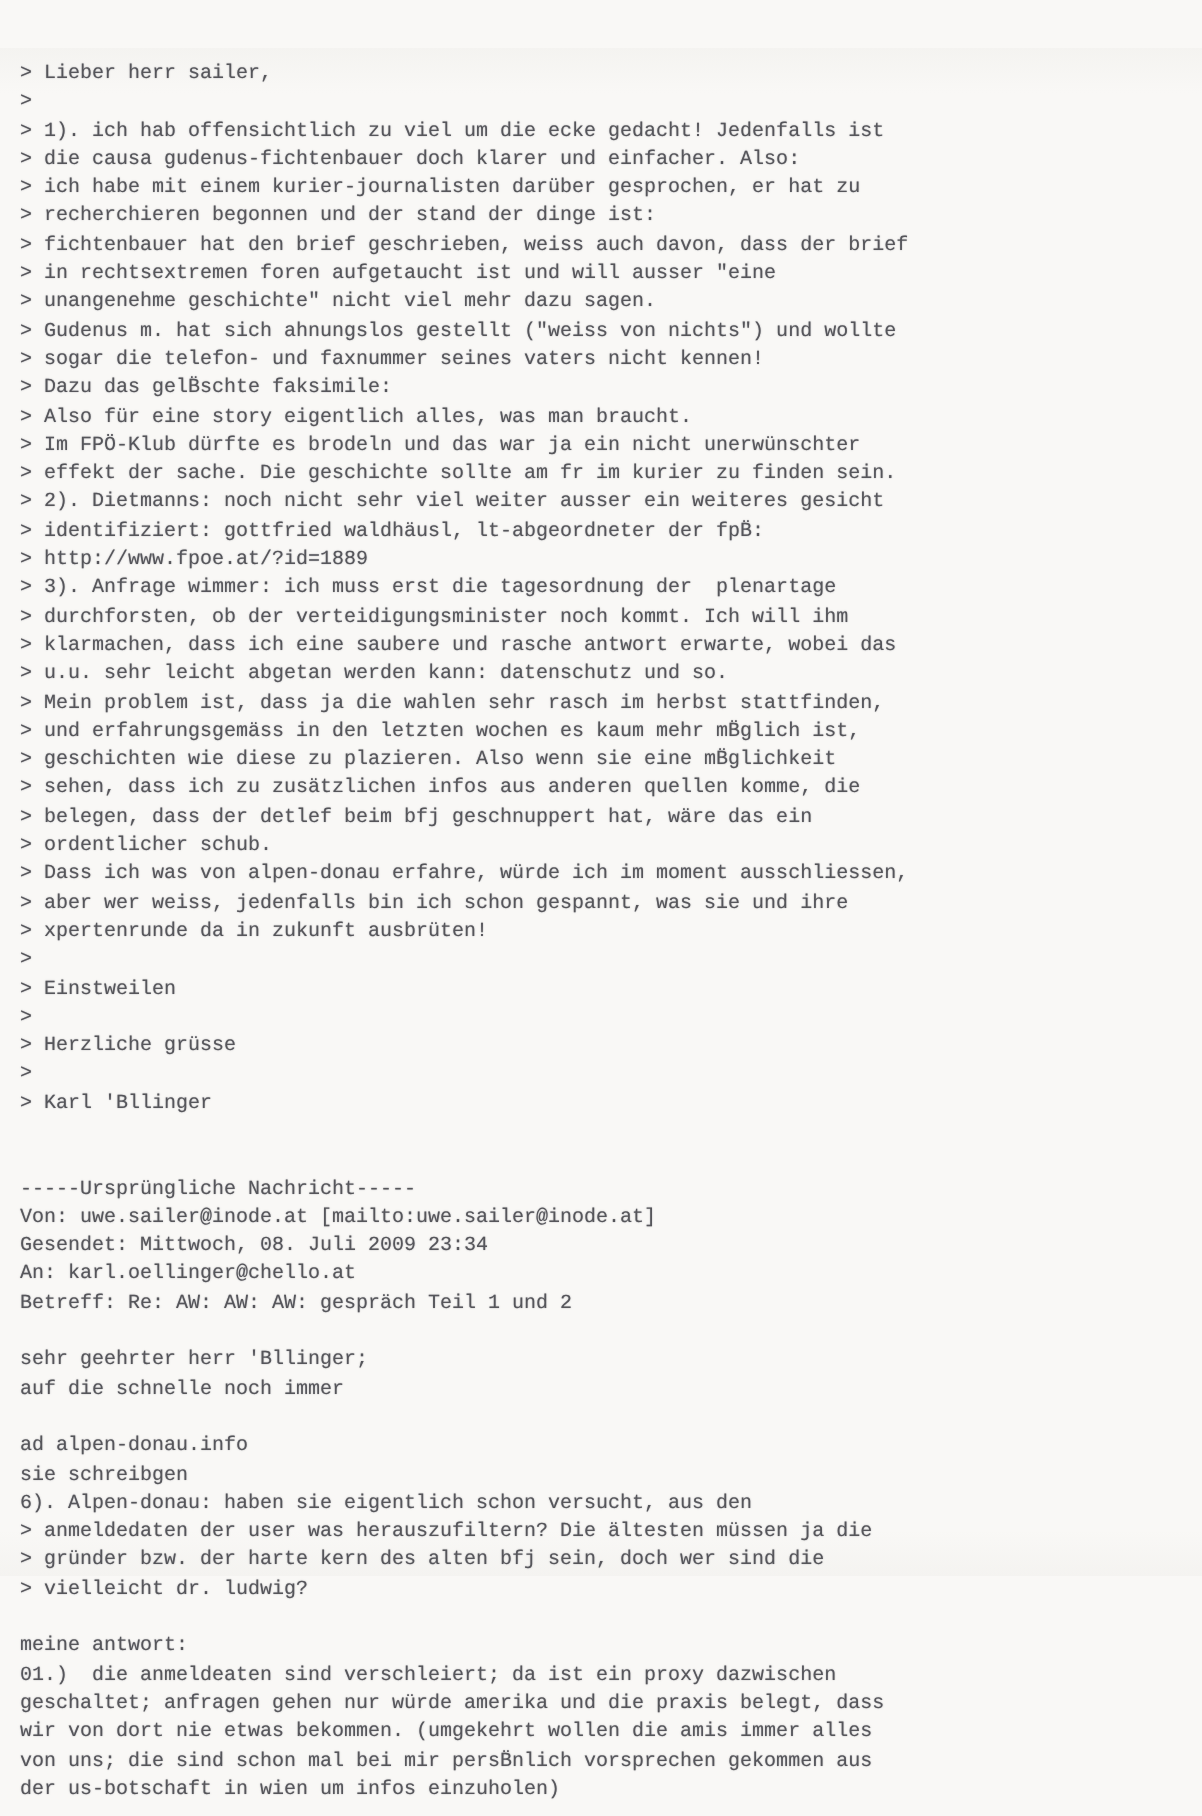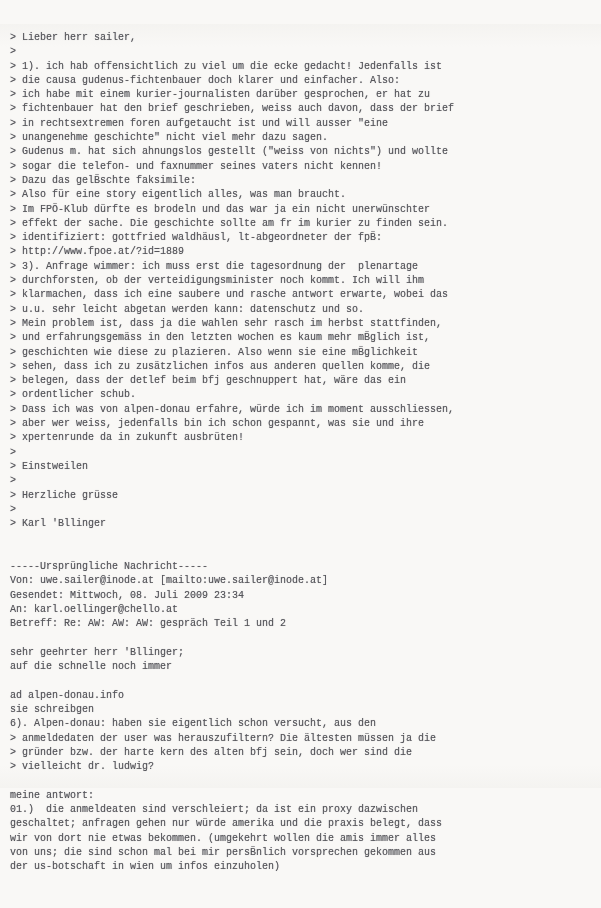--- a/index.html
+++ b/index.html
@@ -36,29 +36,31 @@
 </head>
 <body>
 
 <div class="page">
   <section class="sec">
       <div class="line">&gt; Lieber herr sailer,</div>
       <div class="line">&gt;</div>
       <div class="line">&gt; 1). ich hab offensichtlich zu viel um die ecke gedacht! Jedenfalls ist</div>
       <div class="line">&gt; die causa gudenus-fichtenbauer doch klarer und einfacher. Also:</div>
       <div class="line">&gt; ich habe mit einem kurier-journalisten darüber gesprochen, er hat zu</div>
+      <div class="line">&gt; recherchieren begonnen und der stand der dinge ist:</div>
       <div class="line">&gt; fichtenbauer hat den brief geschrieben, weiss auch davon, dass der brief</div>
       <div class="line">&gt; in rechtsextremen foren aufgetaucht ist und will ausser "eine</div>
       <div class="line">&gt; unangenehme geschichte" nicht viel mehr dazu sagen.</div>
       <div class="line">&gt; Gudenus m. hat sich ahnungslos gestellt ("weiss von nichts") und wollte</div>
       <div class="line">&gt; sogar die telefon- und faxnummer seines vaters nicht kennen!</div>
       <div class="line">&gt; Dazu das gelB̈schte faksimile:</div>
       <div class="line">&gt; Also für eine story eigentlich alles, was man braucht.</div>
       <div class="line">&gt; Im FPÖ-Klub dürfte es brodeln und das war ja ein nicht unerwünschter</div>
       <div class="line">&gt; effekt der sache. Die geschichte sollte am fr im kurier zu finden sein.</div>
+      <div class="line">&gt; 2). Dietmanns: noch nicht sehr viel weiter ausser ein weiteres gesicht</div>
       <div class="line">&gt; identifiziert: gottfried waldhäusl, lt-abgeordneter der fpB̈:</div>
       <div class="line">&gt; http://www.fpoe.at/?id=1889</div>
       <div class="line">&gt; 3). Anfrage wimmer: ich muss erst die tagesordnung der  plenartage</div>
       <div class="line">&gt; durchforsten, ob der verteidigungsminister noch kommt. Ich will ihm</div>
       <div class="line">&gt; klarmachen, dass ich eine saubere und rasche antwort erwarte, wobei das</div>
       <div class="line">&gt; u.u. sehr leicht abgetan werden kann: datenschutz und so.</div>
       <div class="line">&gt; Mein problem ist, dass ja die wahlen sehr rasch im herbst stattfinden,</div>
       <div class="line">&gt; und erfahrungsgemäss in den letzten wochen es kaum mehr mB̈glich ist,</div>
       <div class="line">&gt; geschichten wie diese zu plazieren. Also wenn sie eine mB̈glichkeit</div>
       <div class="line">&gt; sehen, dass ich zu zusätzlichen infos aus anderen quellen komme, die</div>

